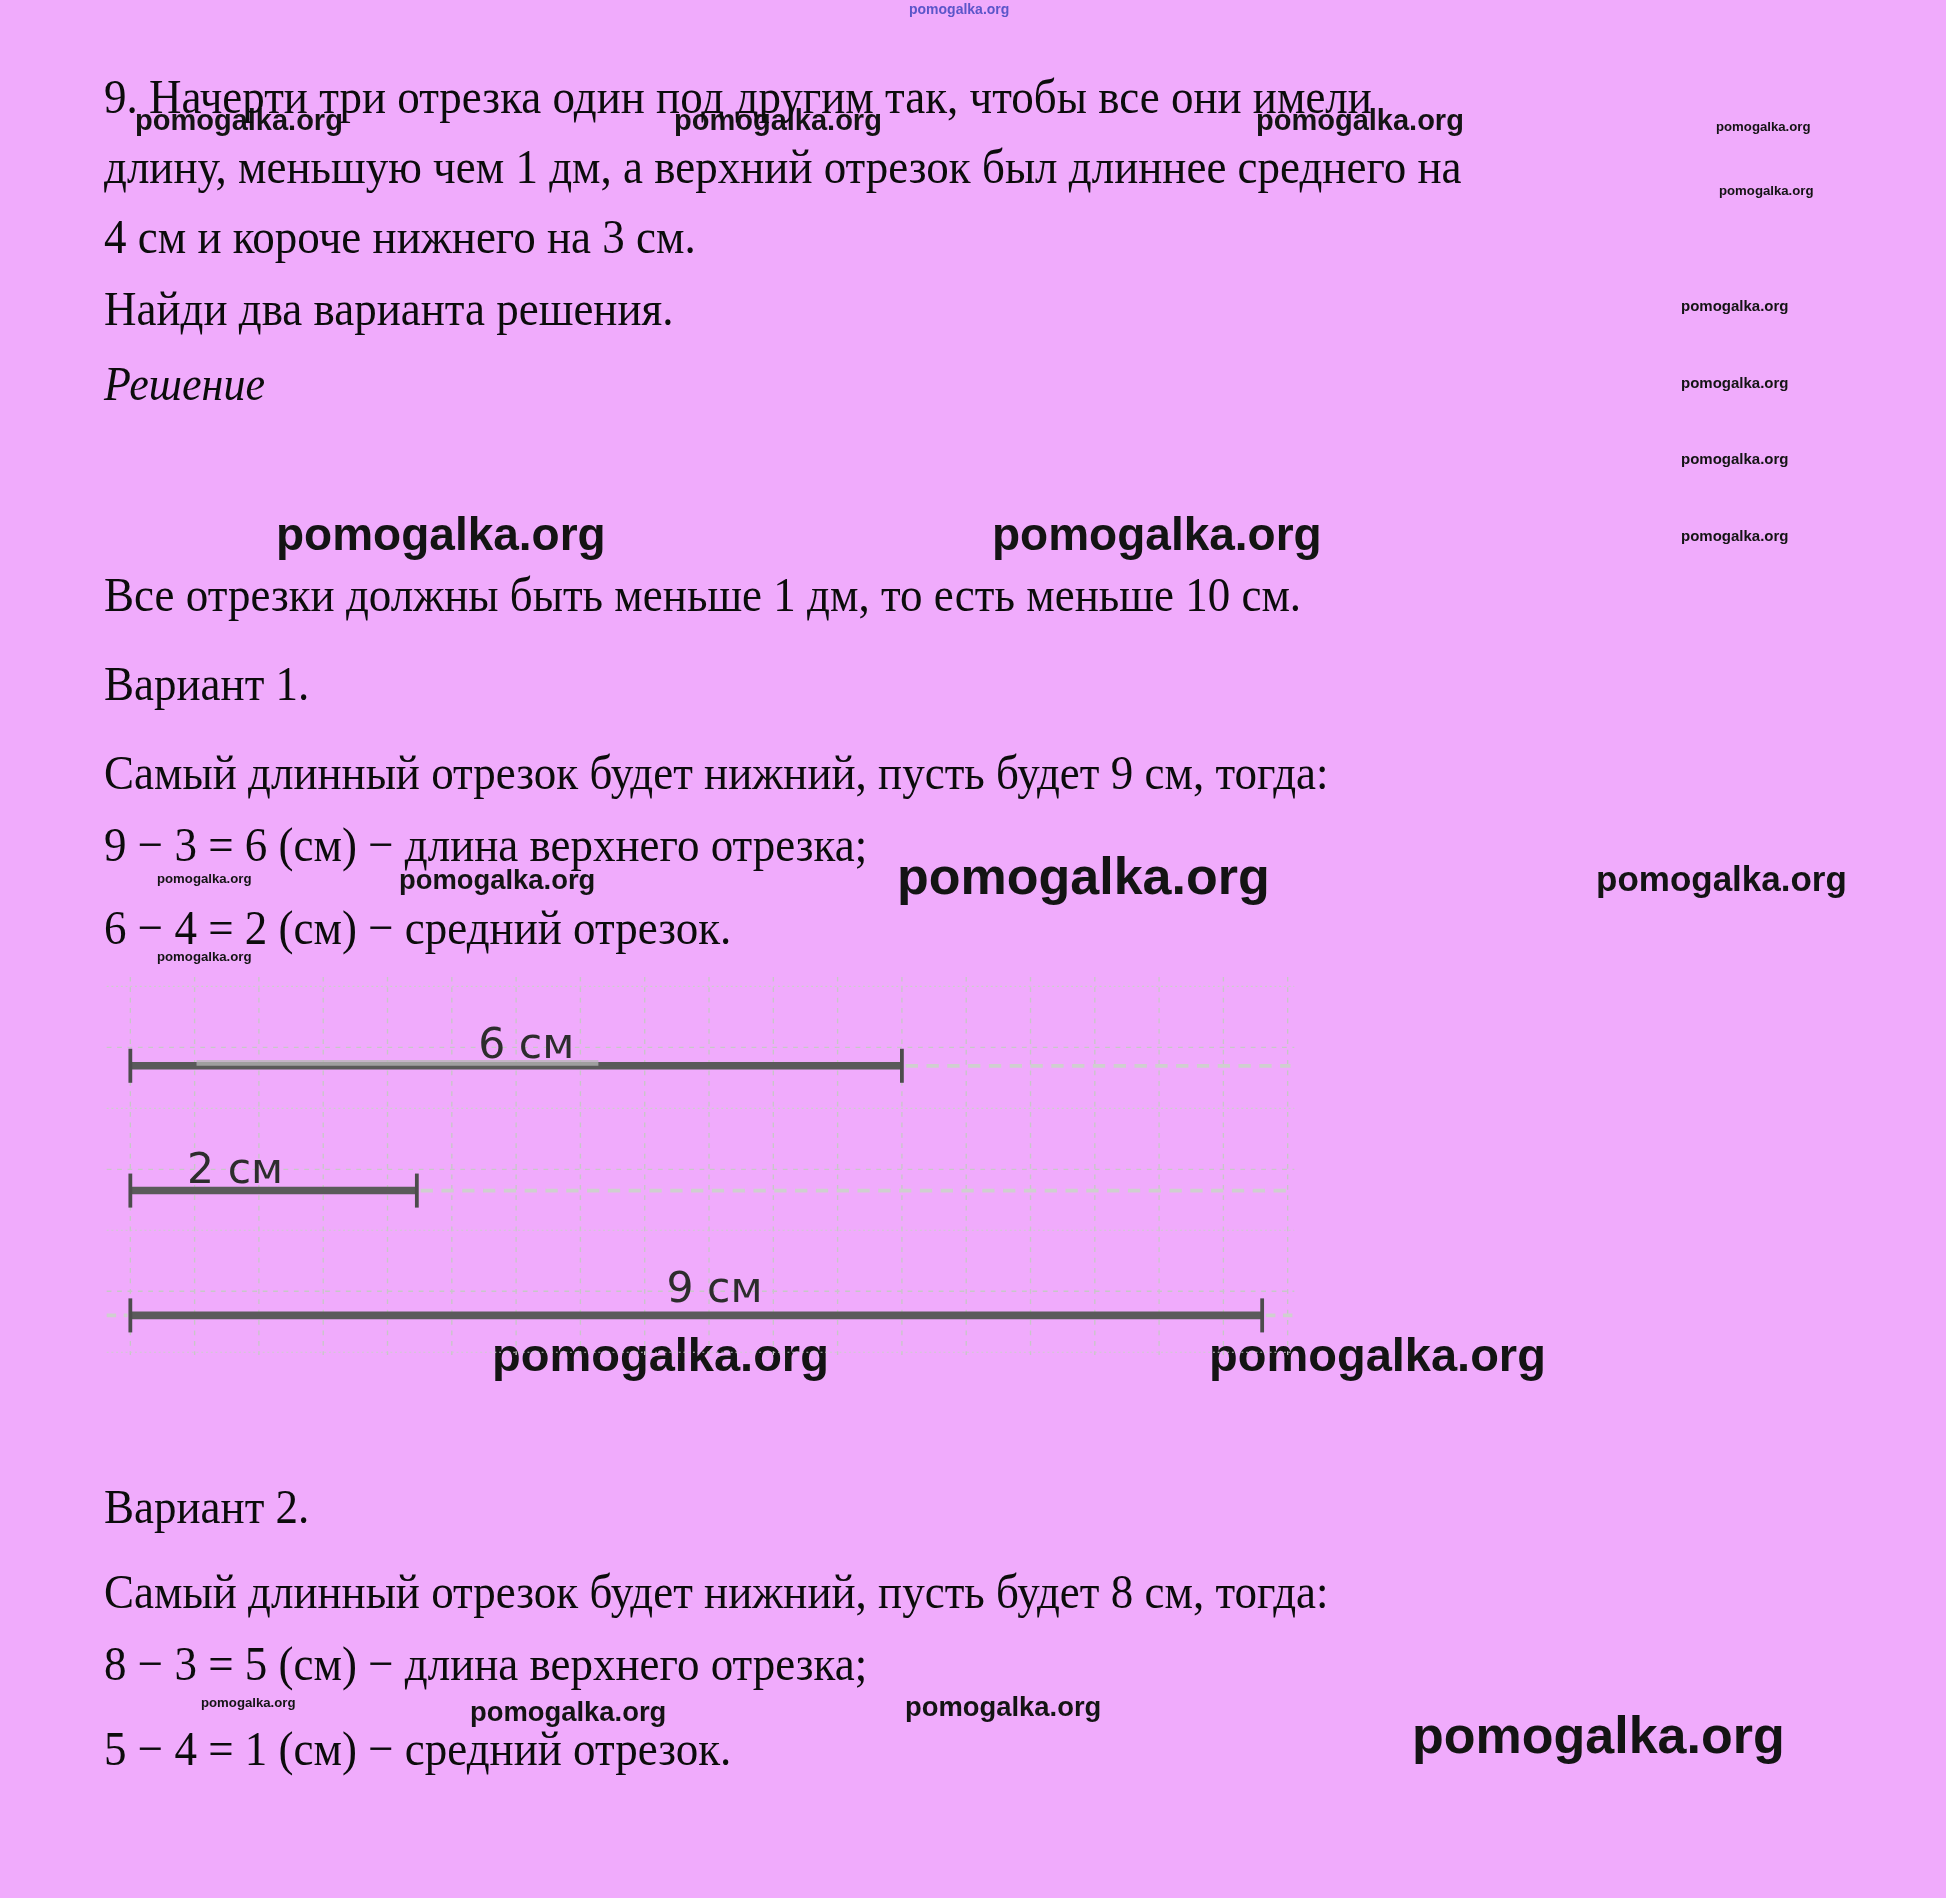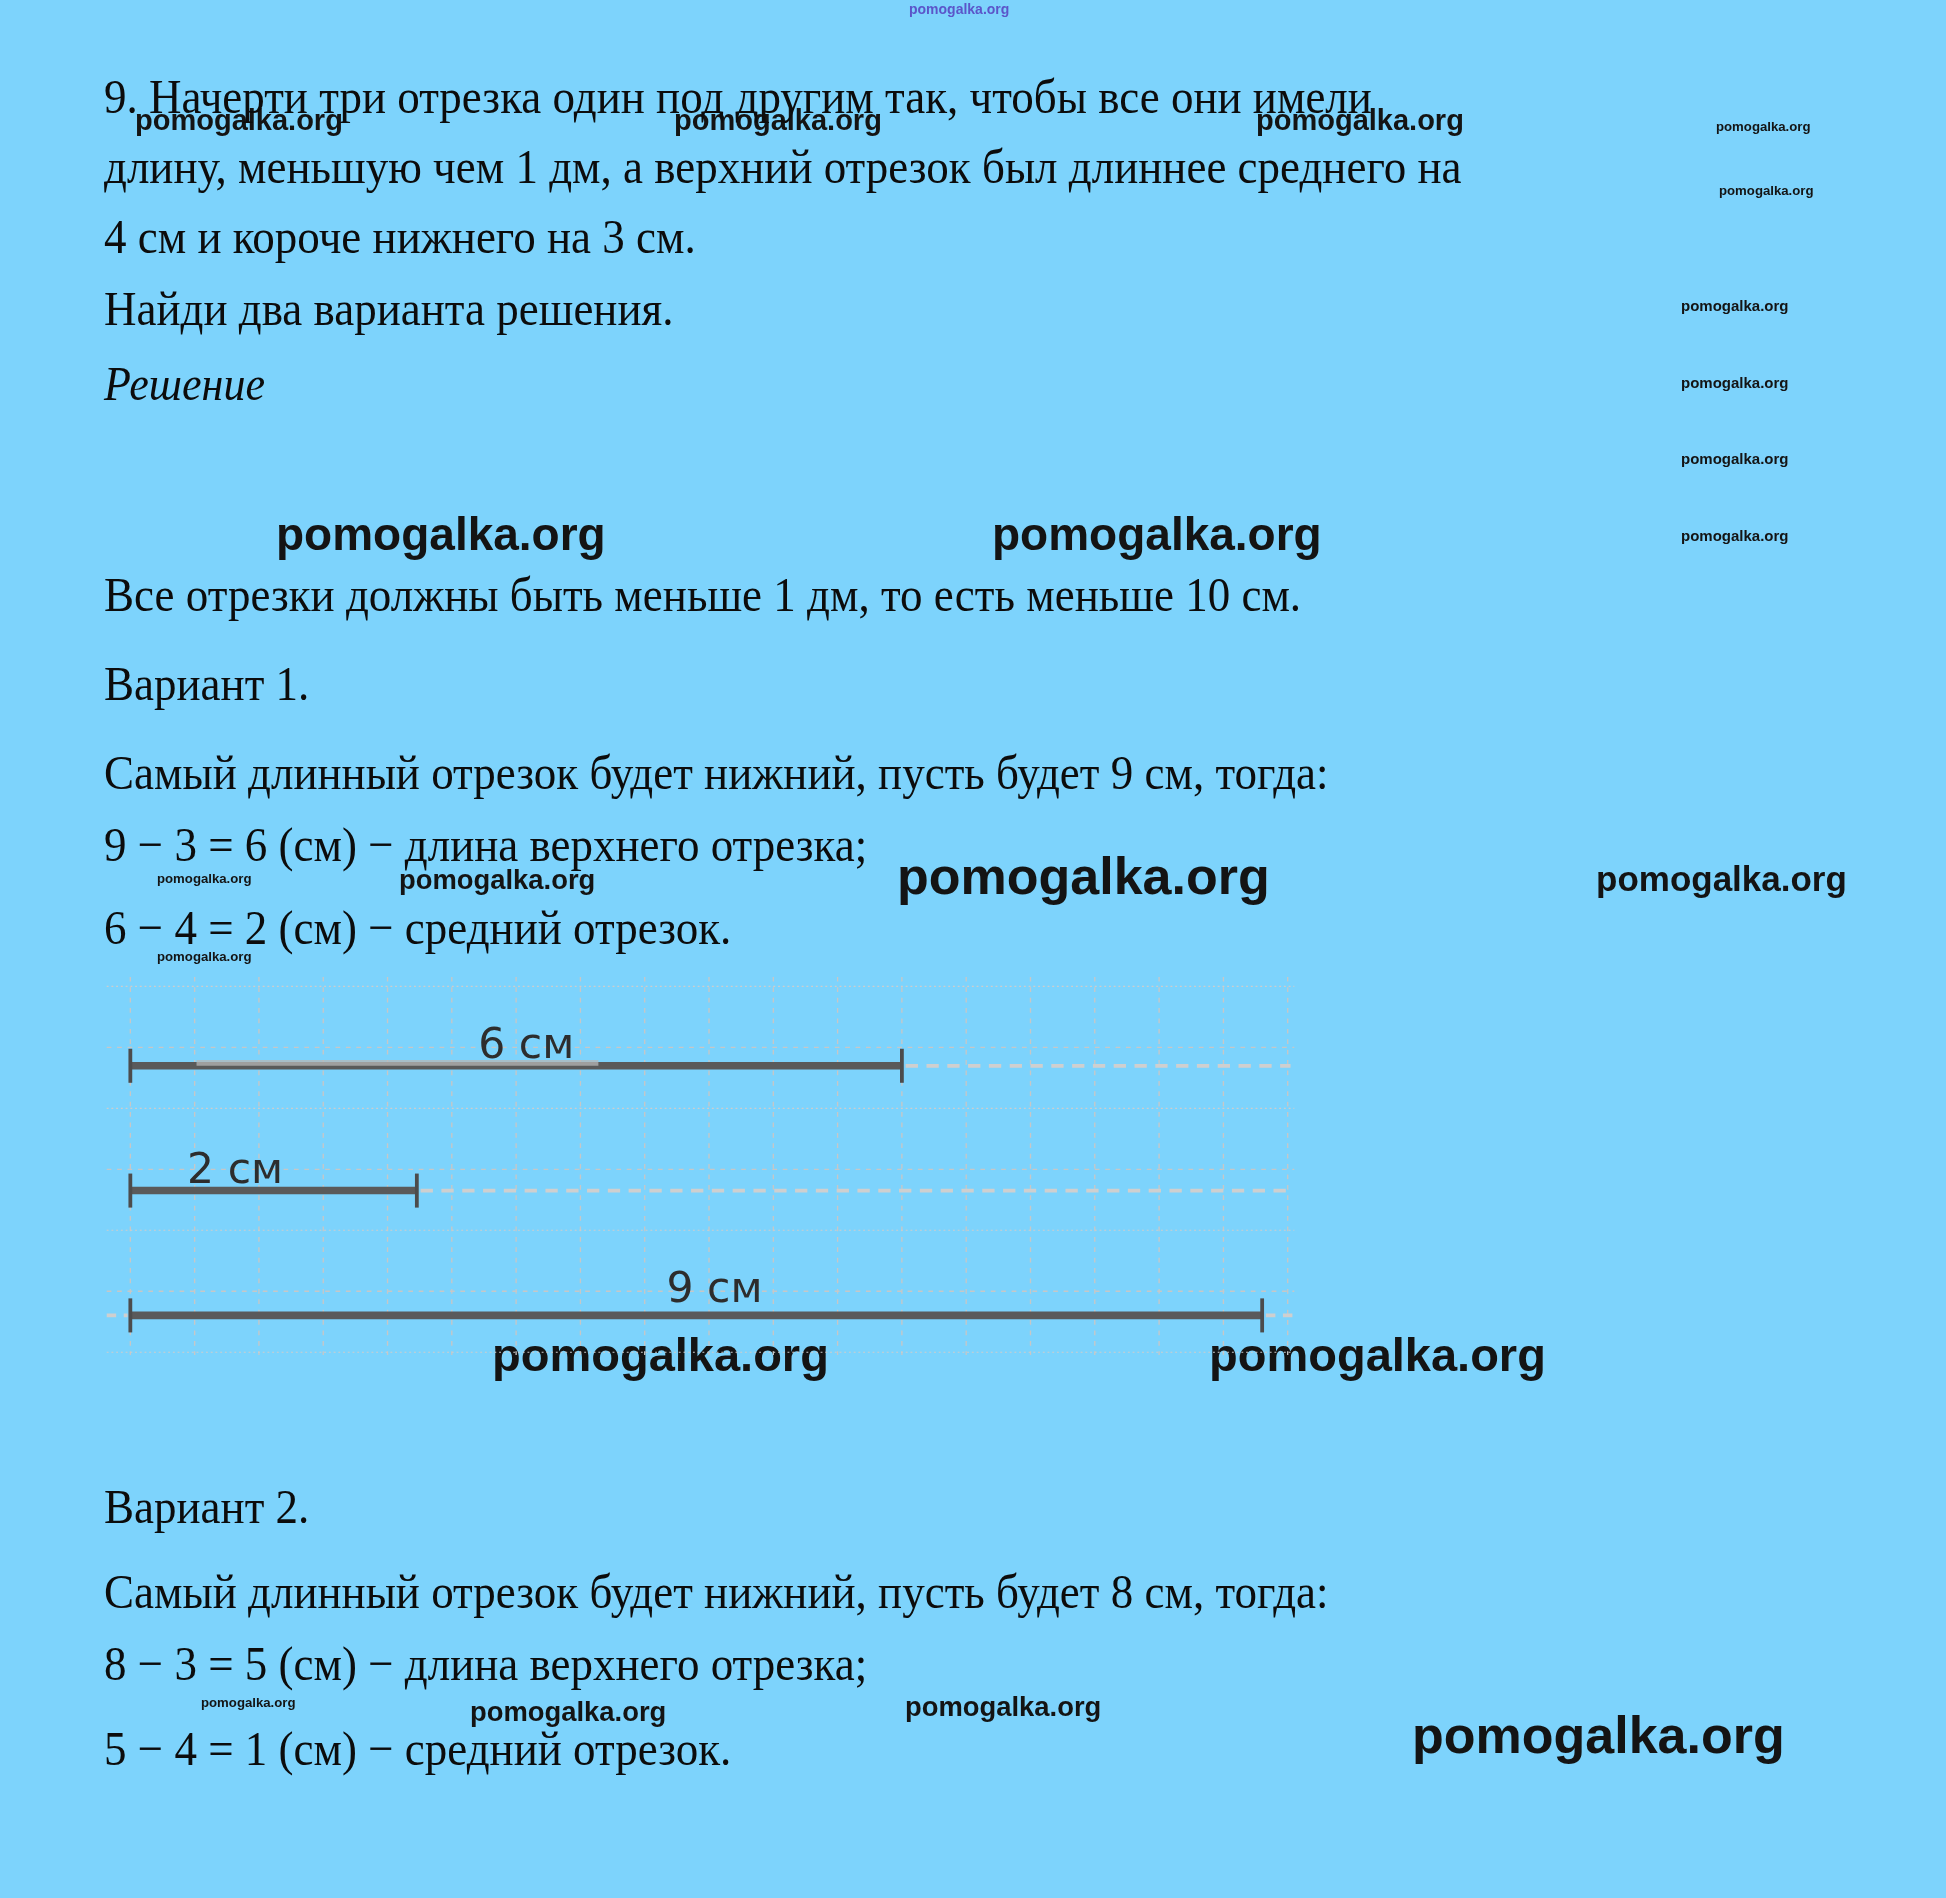--- a/index.html
+++ b/index.html
@@ -1,16 +1,16 @@
 <!DOCTYPE html>
 <html style="font-size:15px"><head>
 <meta charset="utf-8">
 <style>
   html,body{margin:0;padding:0;background:#ffffff;}
-  .page{position:relative;width:1947px;height:1898px;background:#7dd3fc;overflow:hidden;
+  .page{position:relative;width:1947px;height:1898px;background:#f0abfc;overflow:hidden;
         font-family:"Liberation Serif",serif;color:#0c0c0c;}
   
   .tl{position:absolute;white-space:nowrap;font-family:"Liberation Serif",serif;
       font-size:45px;color:#0c0c0c;transform:scale(1,1.1);transform-origin:left top;}
   .tl.italic{font-style:italic;font-size:44px;}
   
   .wm{position:absolute;white-space:nowrap;font-family:"Liberation Sans",sans-serif;
       font-weight:700;color:#141414;line-height:1;}
   .wm-blue{color:#5b55c9;}
   

